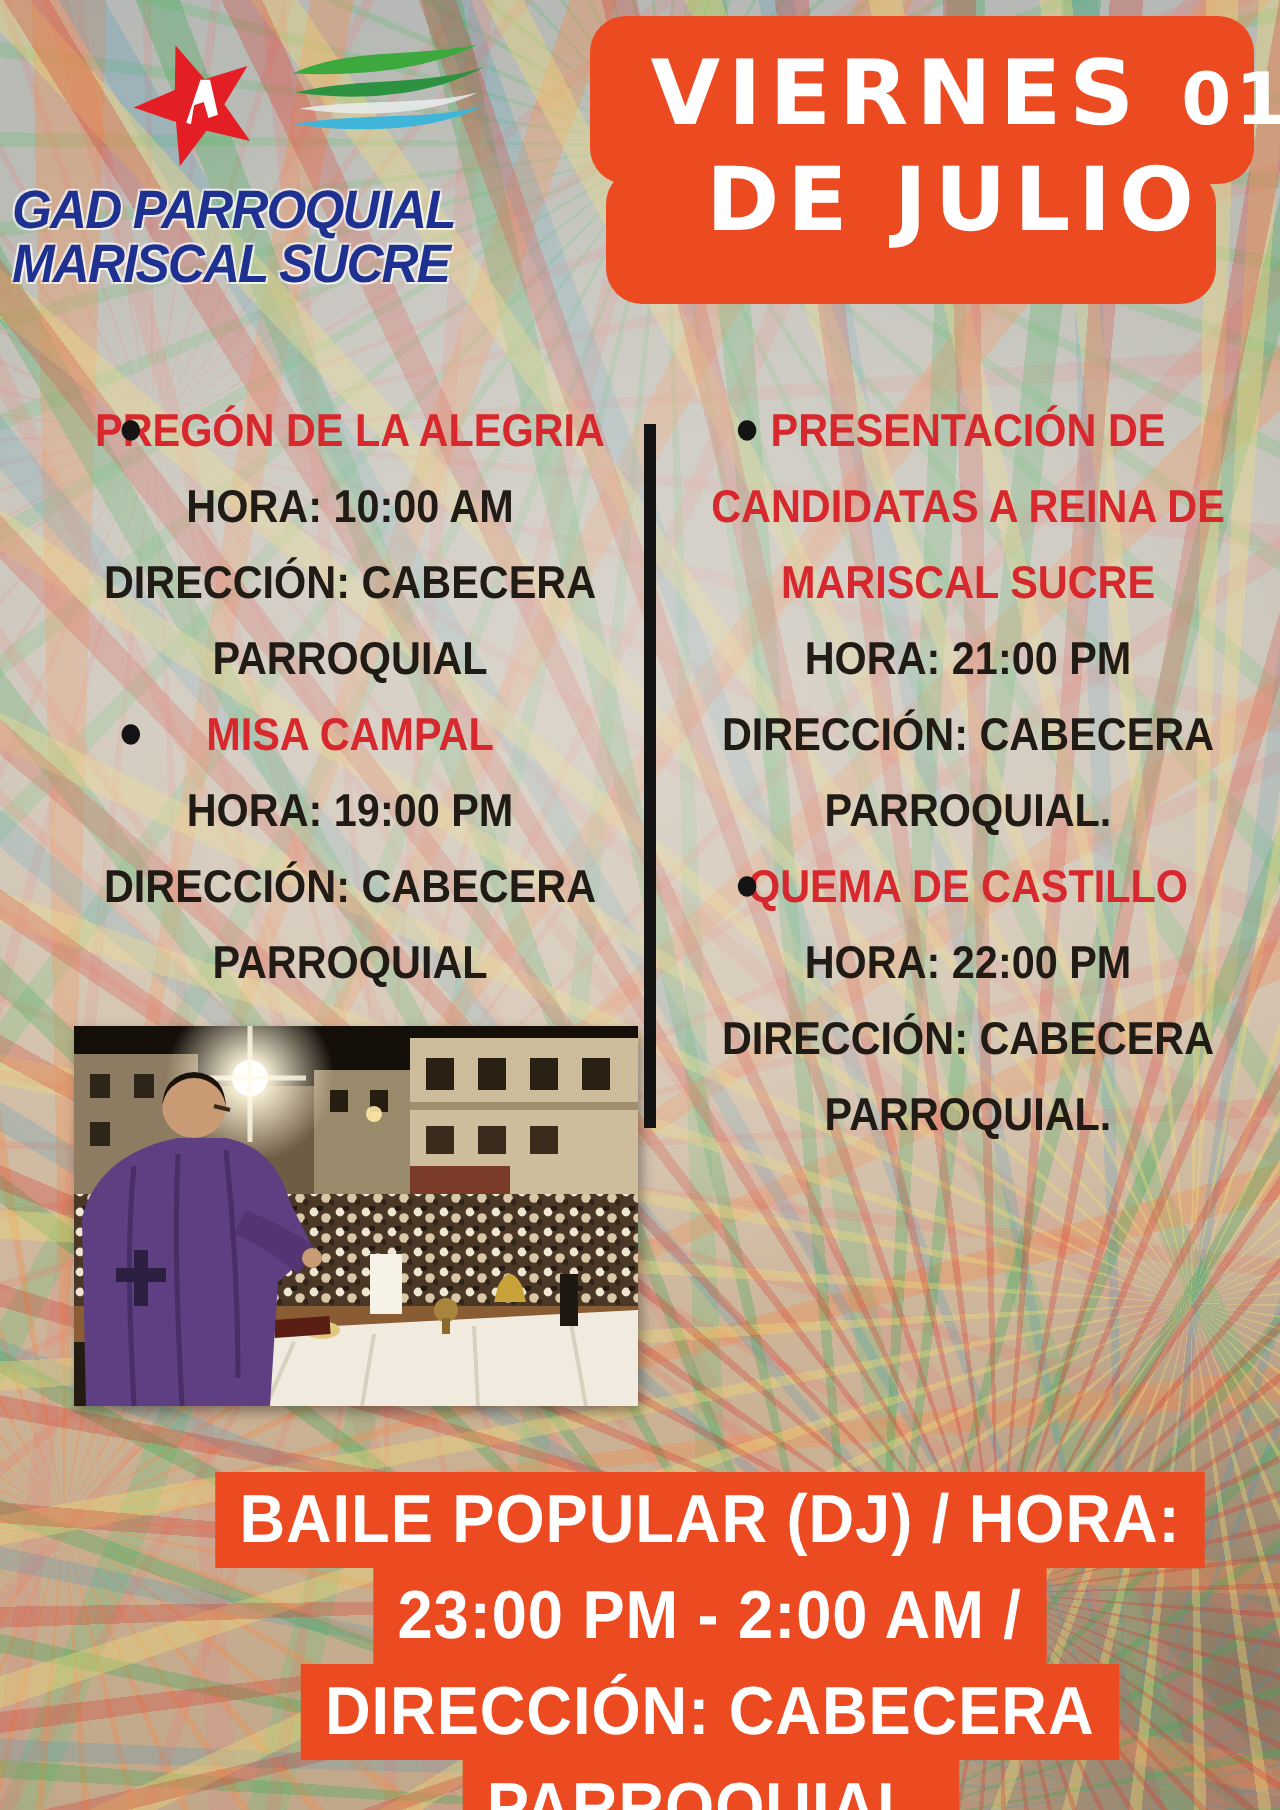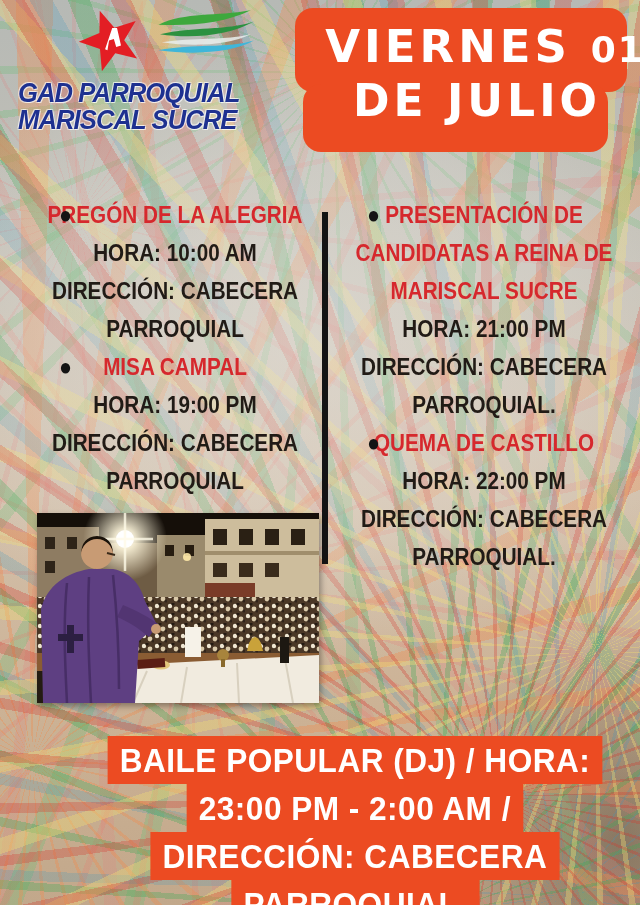--- a/index.html
+++ b/index.html
@@ -19,21 +19,21 @@
       repeating-conic-gradient(from 22deg at 88% 99%, rgba(60,150,190,.22) 0deg 1.1deg, rgba(0,0,0,0) 1.1deg 9.6deg),
       repeating-conic-gradient(from 0deg  at 5% 84%, rgba(238,140,80,.36) 0deg 1.6deg, rgba(0,0,0,0) 1.6deg 9.2deg),
       repeating-conic-gradient(from 14deg at 30% 64%, rgba(233,118,108,.22) 0deg 1.2deg, rgba(0,0,0,0) 1.2deg 10.3deg),
       repeating-conic-gradient(from 8deg  at 52% 8%,  rgba(108,188,118,.30) 0deg 1.3deg, rgba(0,0,0,0) 1.3deg 7.7deg),
       repeating-conic-gradient(from 40deg at 12% 24%, rgba(224,128,128,.22) 0deg 1.2deg, rgba(0,0,0,0) 1.2deg 9.1deg),
       radial-gradient(ellipse 280px 320px at 97% 93%, rgba(38,34,26,.38), rgba(38,34,26,0) 72%),
       linear-gradient(180deg,#b6b9b5 0%,#c5c1b7 30%,#d2c0ab 55%,#ccb295 78%,#c2a88b 100%);
   }
 
   
-  .logo{position:absolute;left:0;top:0;width:260px;height:150px;margin-left:12px;}
+  .logo{position:absolute;left:0;top:12px;width:260px;height:150px;}
   .logo-star{position:absolute;left:52px;top:4px;width:192px;height:78px;}
   .logo-text{position:absolute;left:6px;top:80px;width:250px;
     font-weight:bold;font-style:italic;color:#1e3190;font-size:27px;line-height:27px;
     letter-spacing:-1px;transform:scaleX(.95);transform-origin:left;
     text-shadow:1px 1px 0 rgba(255,255,255,.65),-1px -1px 0 rgba(255,255,255,.55),1px -1px 0 rgba(255,255,255,.45),-1px 1px 0 rgba(255,255,255,.45);}
 
   
   .db1,.db2{position:absolute;background:#EC4B22;border-radius:18px;}
   .db1{left:295px;top:8px;width:332px;height:84px;}
   .db2{left:303px;top:84px;width:305px;height:68px;}

